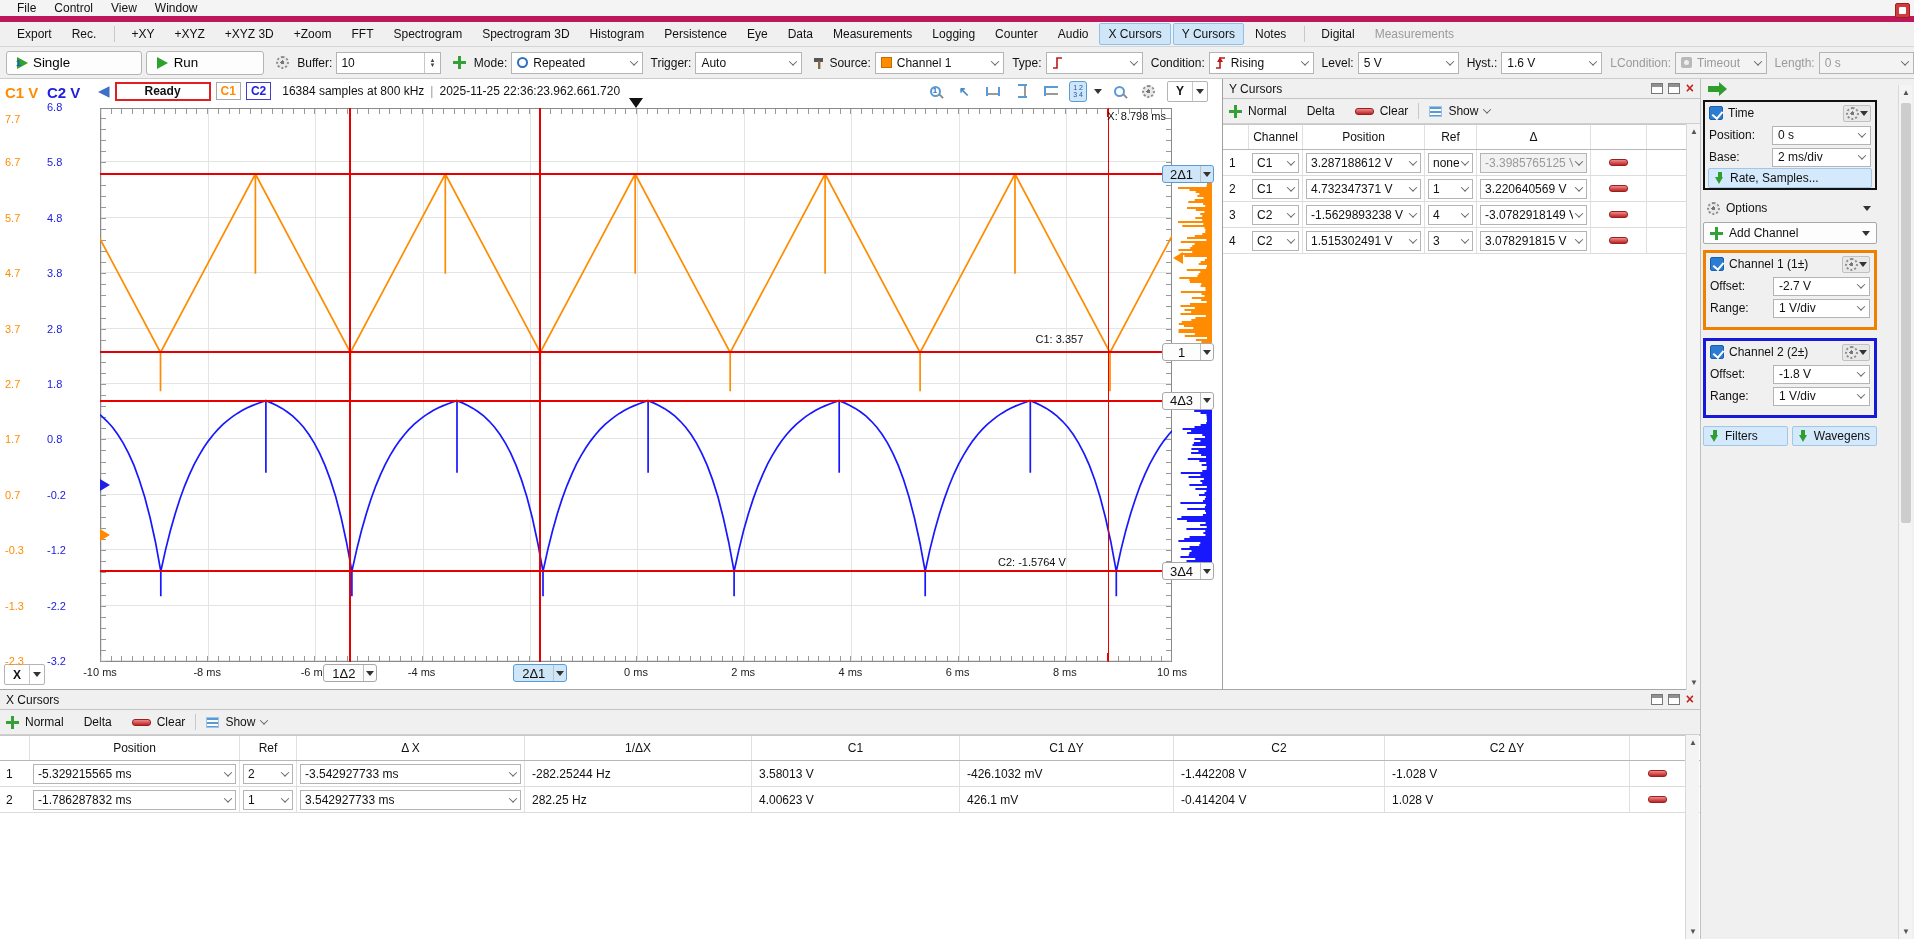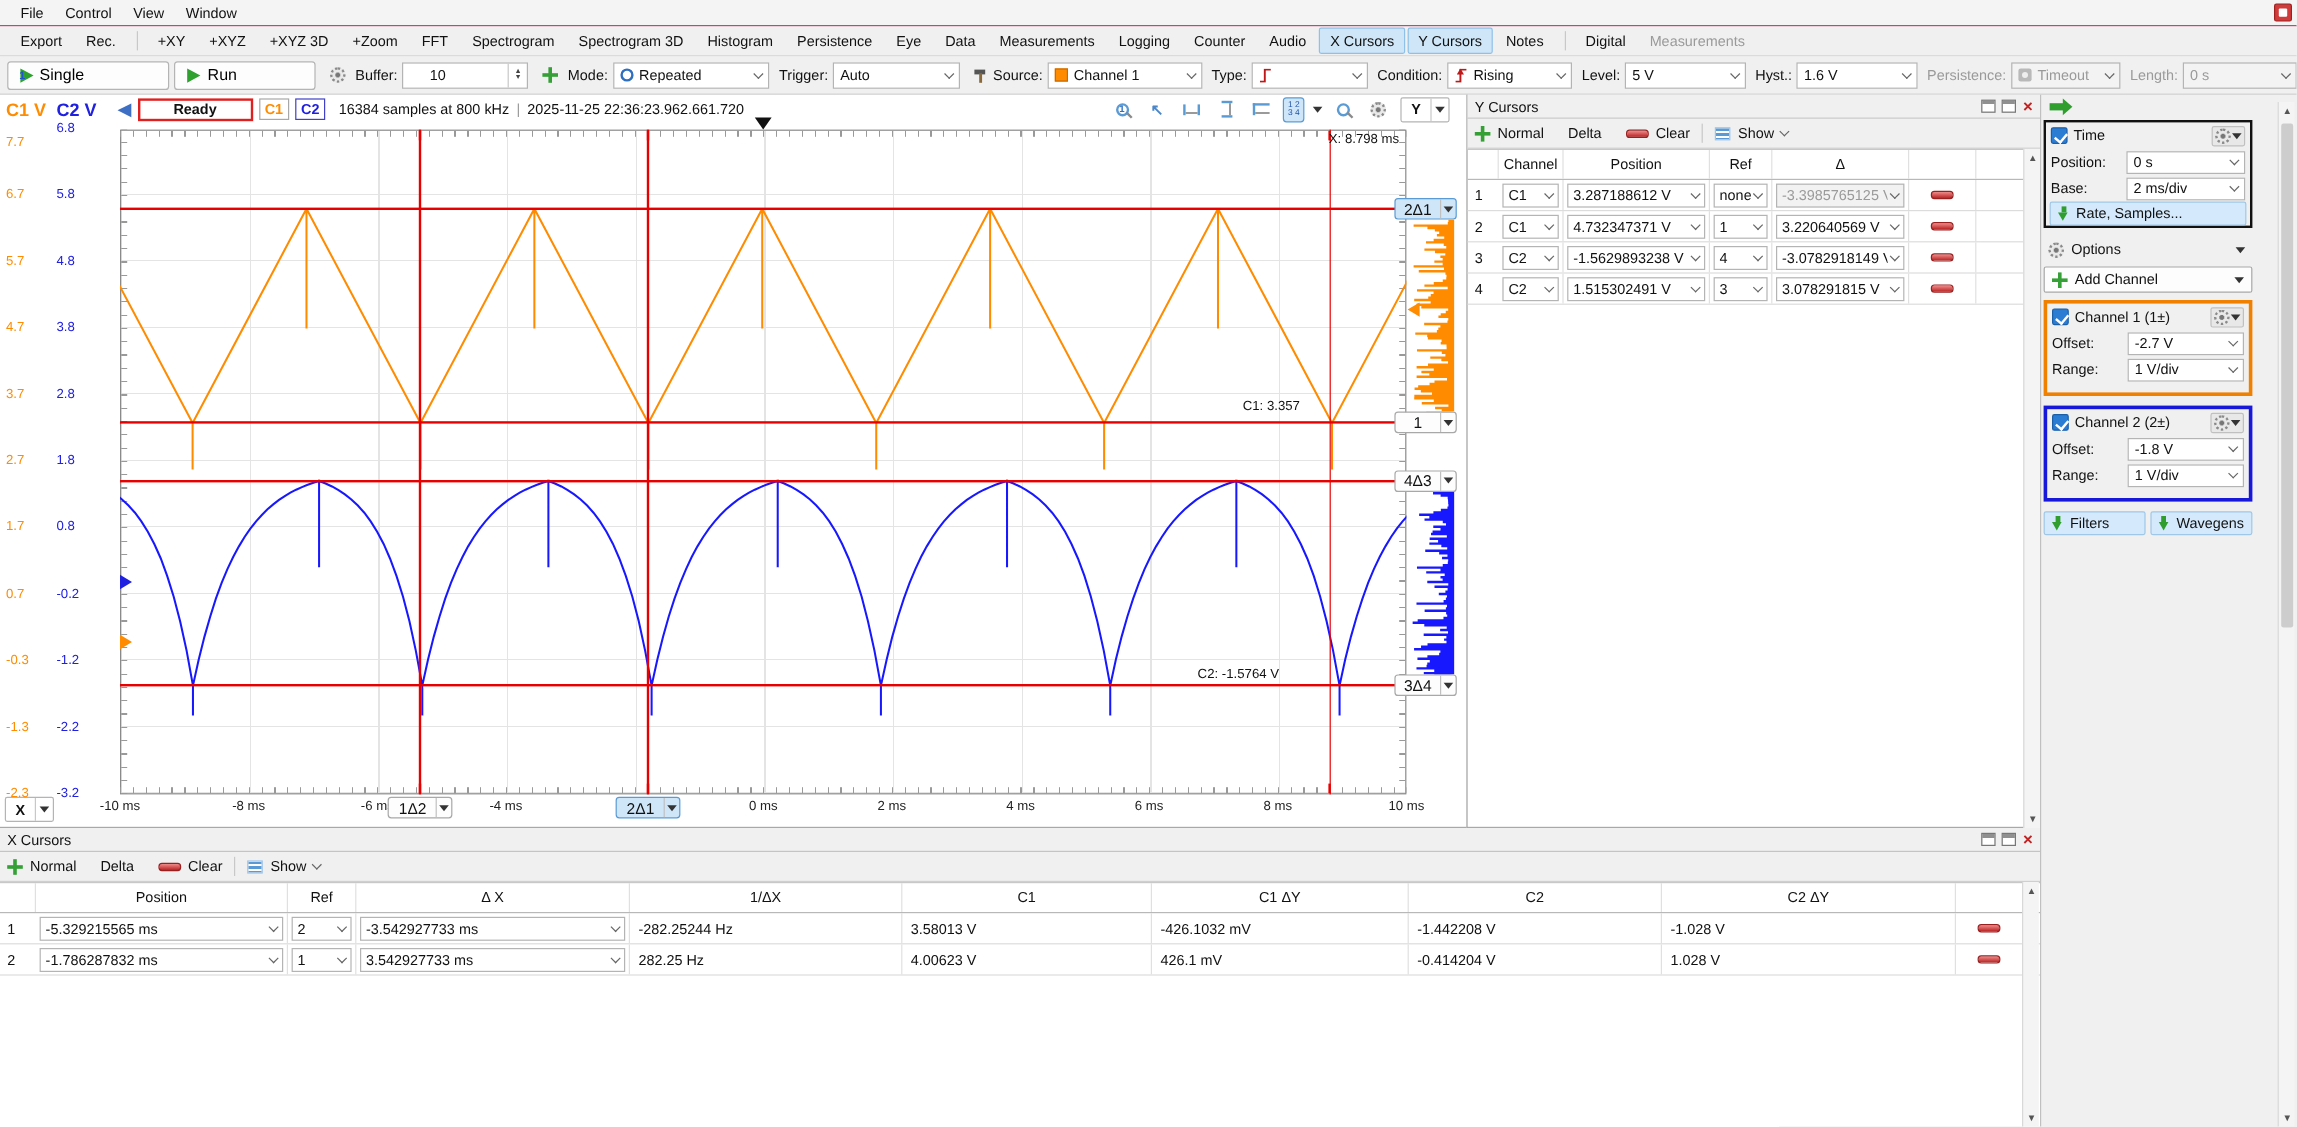--- a/index.html
+++ b/index.html
@@ -2,21 +2,21 @@
 <html><head>
 <meta charset="utf-8">
 <style>
   * { margin:0; padding:0; box-sizing:border-box; }
   html,body { width:1914px; height:939px; overflow:hidden; background:#f0f0f0;
     font-family:"Liberation Sans", sans-serif; font-size:12px; color:#111; }
   #root { position:relative; width:1914px; height:939px; background:#f0f0f0; overflow:hidden; }
 
   
   #menubar { position:absolute; left:0; top:0; width:1914px; height:22px; background:#f4f4f4;
-    border-bottom:1px solid #be185d; display:flex; align-items:center; padding-left:8px; }
+    border-bottom:6px solid #be185d; display:flex; align-items:center; padding-left:8px; }
   .menu-item { padding:2px 9px; cursor:default; }
   #corner-icon { position:absolute; right:4px; top:3px; width:15px; height:15px; background:#d03c3c;
     border:1px solid #a02020; border-radius:2px; }
   #corner-icon::after { content:''; position:absolute; left:3px; top:3px; width:7px; height:7px;
     background:#fff; border-radius:1px; }
 
   #viewbar { position:absolute; left:0; top:22px; width:1914px; height:25px; background:#f0f0f0;
     border-bottom:1px solid #d6d6d6; display:flex; align-items:center; padding-left:8px; }
   .view-item { padding:3px 8px; margin-right:2px; border:1px solid transparent; border-radius:2px; white-space:nowrap; }
   .view-item.active { background:#cfe6f8; border-color:#8ec0e8; }
@@ -32,21 +32,21 @@
   .lbl.gray, .gray { color:#9a9a9a; }
   .combo { height:22px; background:#fff; border:1px solid #b4b4b4; display:inline-flex;
     align-items:center; padding:0 5px; gap:5px; position:relative; }
   .combo .grow { flex:1; text-align:left; }
   .combo.disabled { background:#f3f3f3; color:#9a9a9a; }
   .chev { width:6px; height:6px; border-right:1.6px solid #666; border-bottom:1.6px solid #666;
     transform:rotate(45deg) translate(-1px,-1px); flex:none; }
   .dar { width:0; height:0; border-left:4px solid transparent; border-right:4px solid transparent;
     border-top:5px solid #333; flex:none; }
   .spin { height:22px; width:110px; background:#fff; border:1px solid #b4b4b4; display:inline-flex;
-    align-items:center; padding-left:22px; position:relative; }
+    align-items:center; padding-left:4px; position:relative; }
   .spin .arrs { position:absolute; right:0; top:0; width:16px; height:100%; border-left:1px solid #c8c8c8;
     display:flex; flex-direction:column; align-items:center; justify-content:center; font-size:6px; color:#444; line-height:5px; }
   .play { width:0; height:0; border-left:11px solid #2ea12e; border-top:6px solid transparent;
     border-bottom:6px solid transparent; }
   .play1 { position:relative; margin-left:-18px; margin-right:6px; color:#2255cc; font-size:9px; font-weight:bold; }
   .plus { position:relative; width:13px; height:13px; flex:none; }
   .plus::before { content:''; position:absolute; left:0; top:5px; width:13px; height:3px; background:#35a035; }
   .plus::after  { content:''; position:absolute; left:5px; top:0; width:3px; height:13px; background:#35a035; }
   .gear { width:13px; height:13px; border:2px dotted #8a8a8a; border-radius:50%;
     background:radial-gradient(circle,#777 0 2px,#e9e9e9 2px 100%); flex:none; }
@@ -284,21 +284,21 @@
     <span class="lbl">Level:</span>
     <span class="combo" style="width:106px">
       <span class="grow">5 V</span>
       <span class="chev"></span>
     </span>
     <span class="lbl">Hyst.:</span>
     <span class="combo" style="width:106px">
       <span class="grow">1.6 V</span>
       <span class="chev"></span>
     </span>
-    <span class="lbl gray">Persistence:</span>
+    <span class="lbl gray">LCondition:</span>
     <span class="combo disabled" style="width:96px">
       <span class="grayicon"></span>
       <span class="grow">Timeout</span>
       <span class="chev"></span>
     </span>
     <span class="lbl gray">Length:</span>
     <span class="combo disabled" style="width:100px">
       <span class="grow">0 s</span>
       <span class="chev"></span>
     </span>

